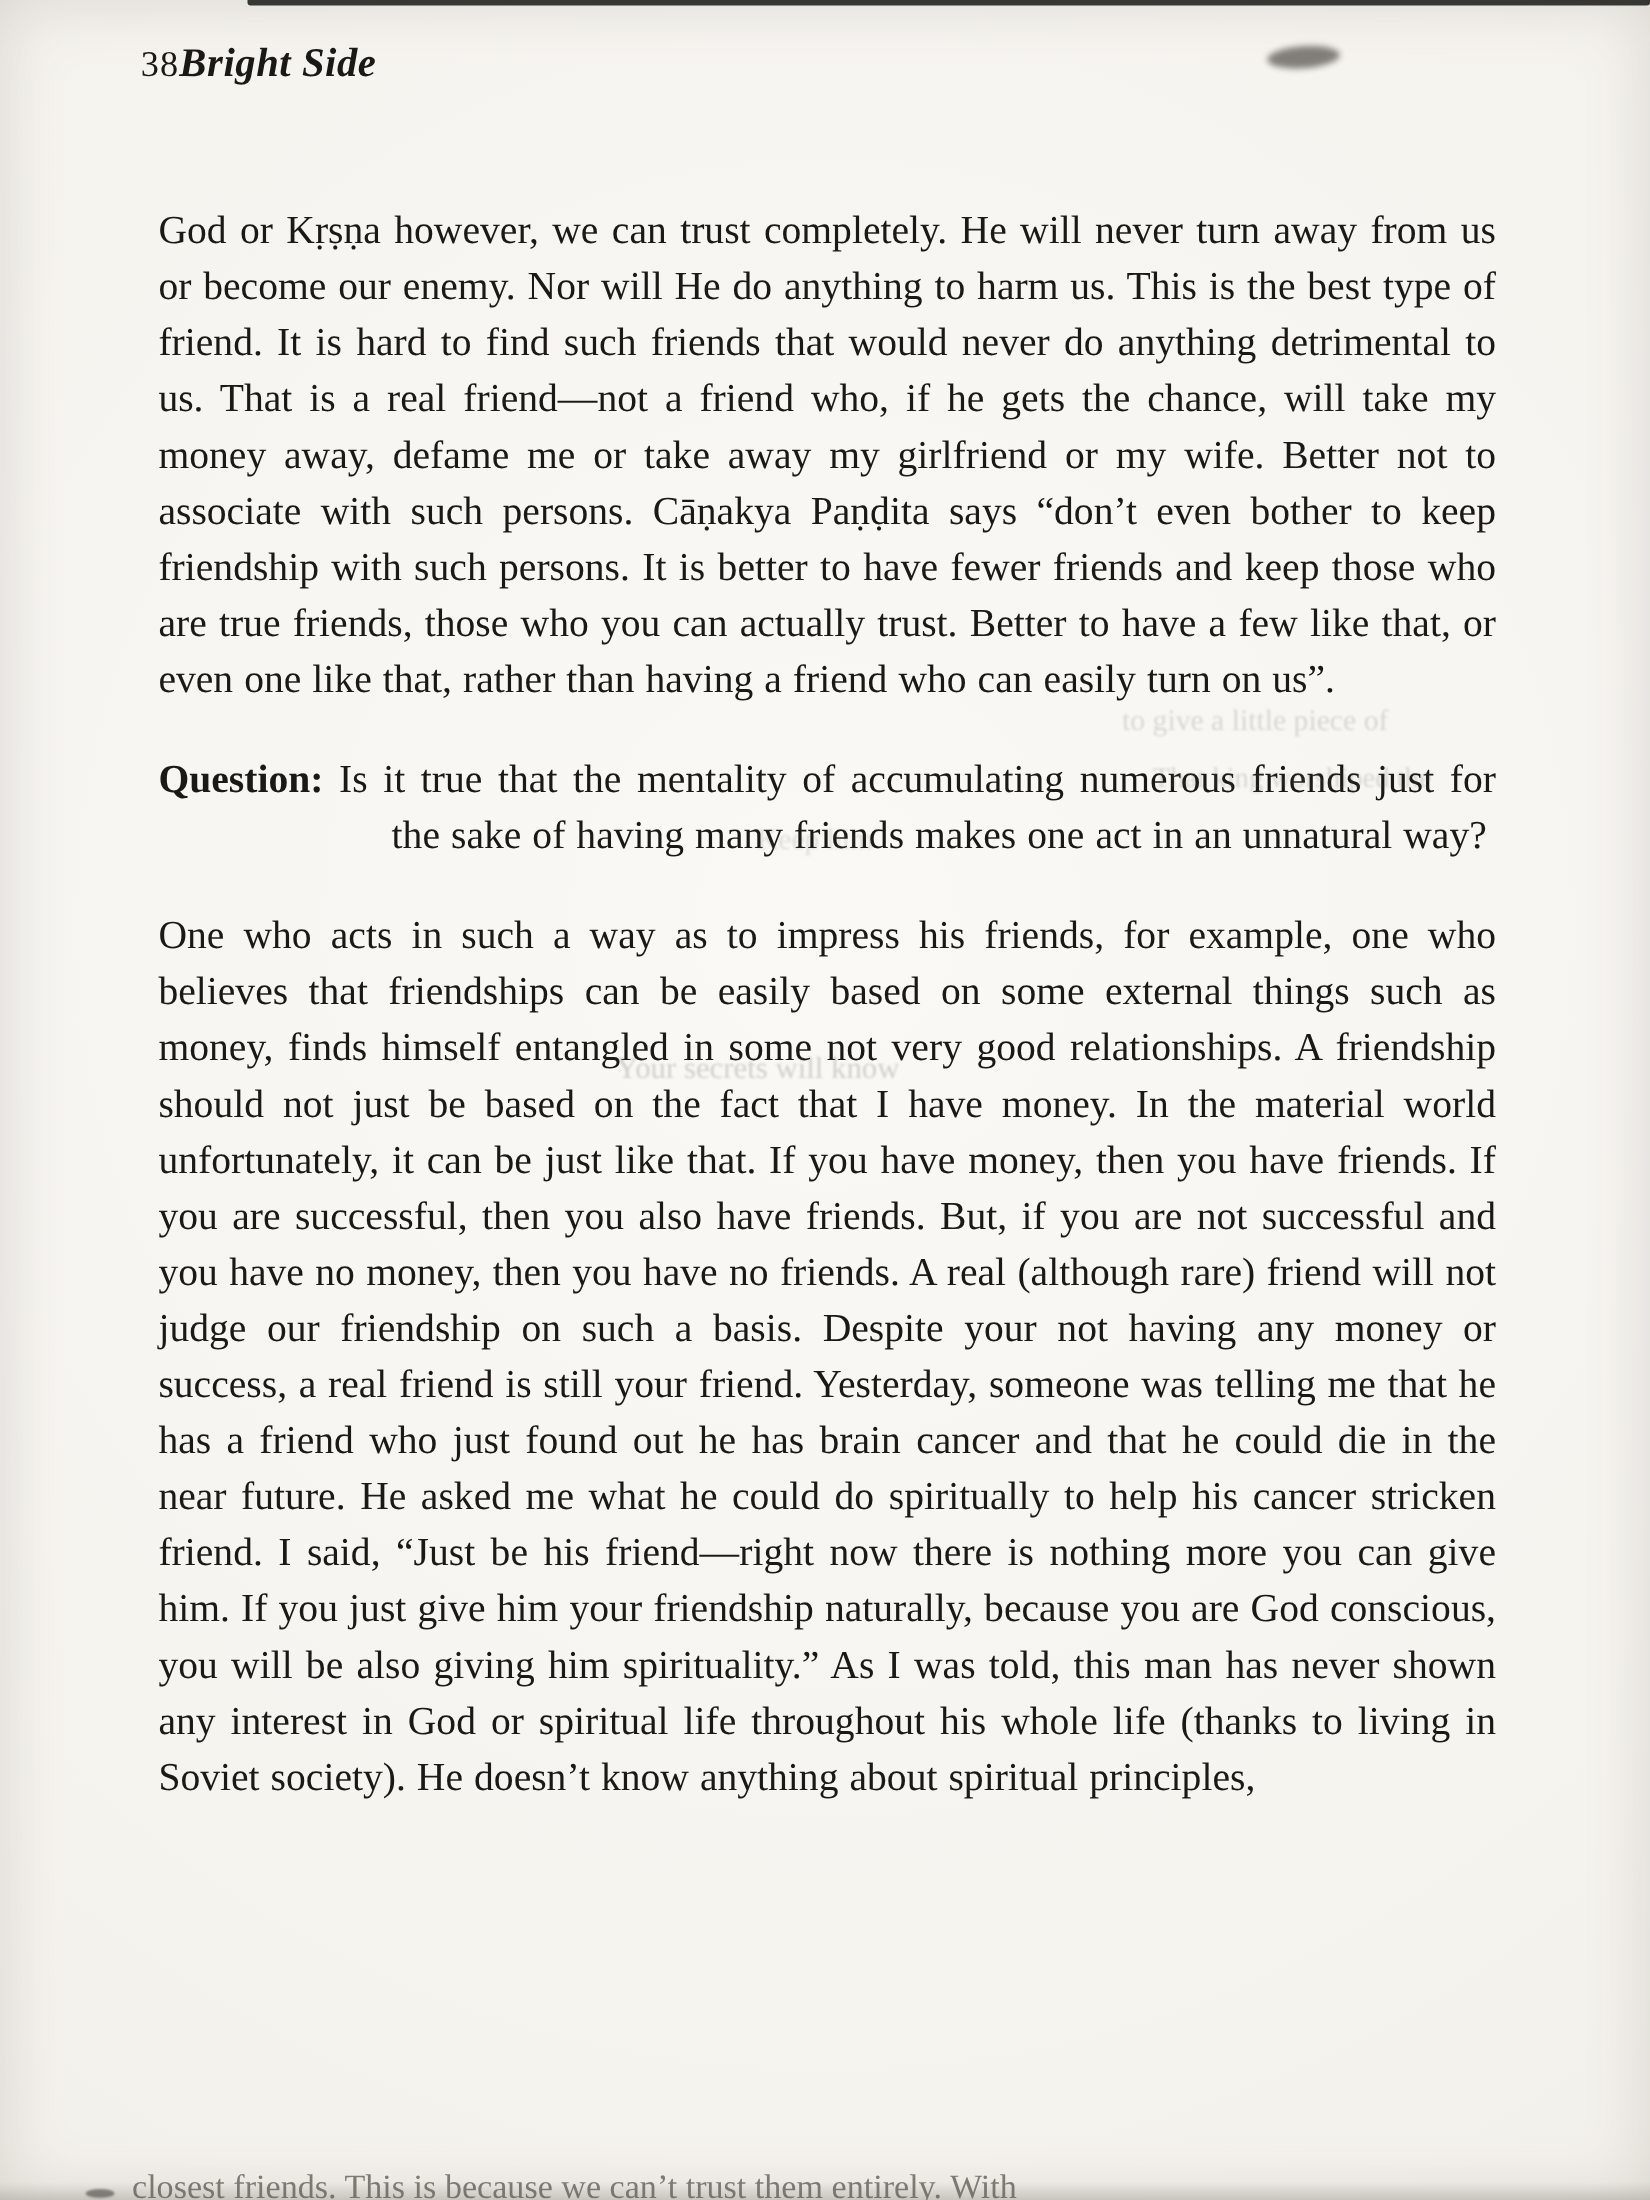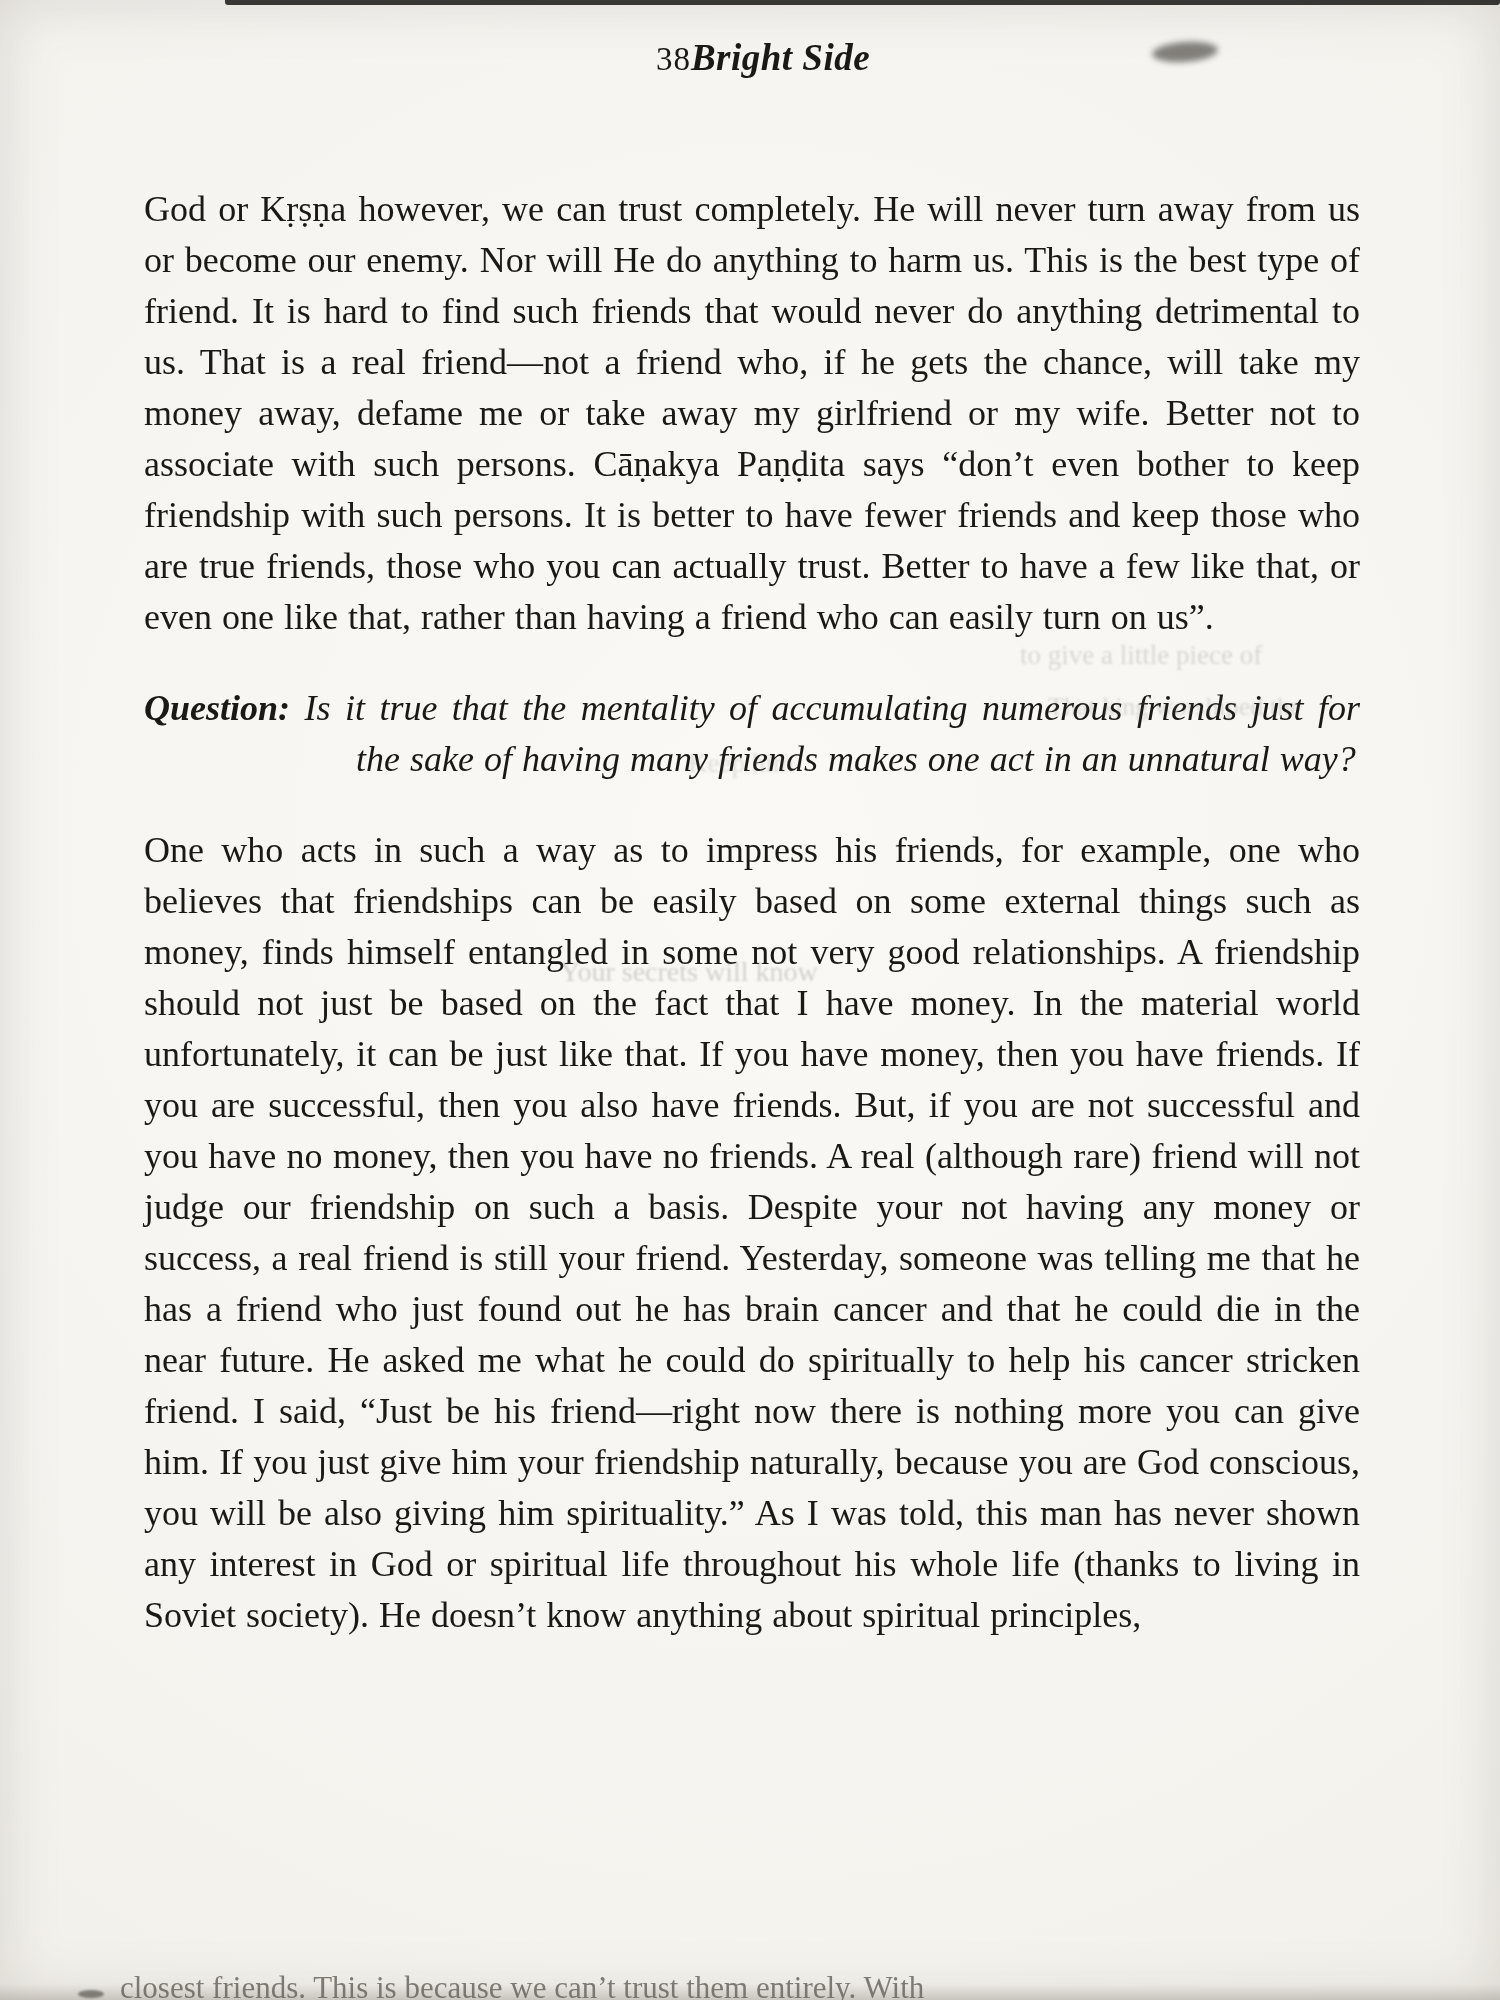--- a/index.html
+++ b/index.html
@@ -35,38 +35,37 @@
     background: linear-gradient(to bottom, rgba(255,255,255,0), rgba(110,104,94,.25));
   }
   .corner-mark {
     position: absolute; left: 78px; bottom: 2px; width: 26px; height: 8px;
     background: #2a2823; opacity: .5; filter: blur(1px); border-radius: 50%;
   }
 
   
   .header {
     position: absolute; top: 36px; left: 128px; right: 102px;
-    display: flex; justify-content: center; align-items: baseline;
+    display: flex; justify-content: flex-start; align-items: baseline;
   }
   .page-number { font-size: 33px; letter-spacing: 1px; }
   .running-header { font-size: 37px; font-style: italic; font-weight: bold; letter-spacing: .5px; }
 
   
   .content {
     position: absolute; top: 168px; left: 128px; width: 1248px;
   }
   .body-text {
     font-size: 36px; line-height: 51px;
     text-align: justify;
     margin: 16px;
     word-spacing: 1px;
   }
   .para-gap { margin-top: 40px; }
   .question-block {
-    font-style: italic;
     padding-left: 212px; text-indent: -212px;
   }
   .question-label { font-weight: bold; }
 
   
   .ghost {
     position: absolute;
     font-size: 27px; color: #6b675f;
     opacity: .22; filter: blur(1px);
     white-space: nowrap;

